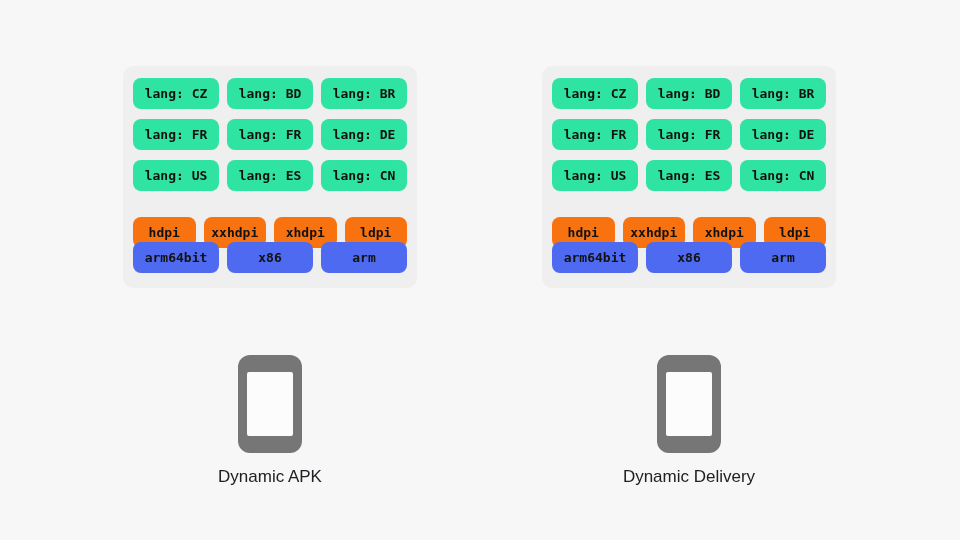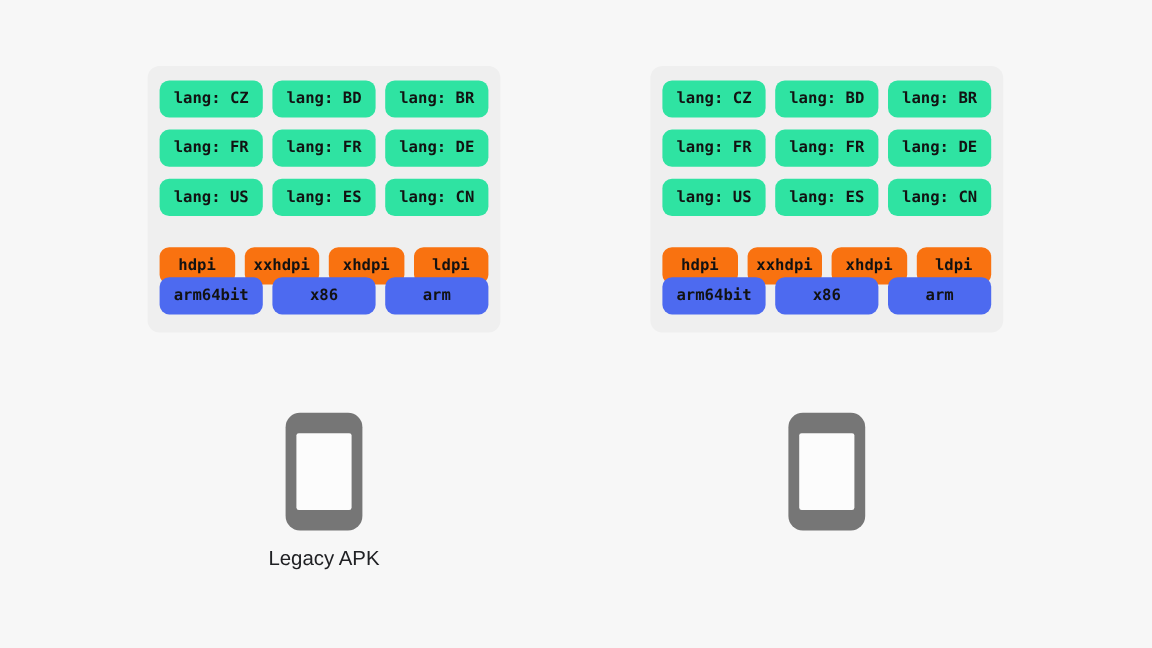--- a/index.html
+++ b/index.html
@@ -11,21 +11,21 @@
     position: relative;
     width: 960px;
     height: 540px;
     margin: 0 auto;
     background: var(--page-bg, #f7f7f7);
     overflow: hidden;
     font-family: "Liberation Sans", sans-serif;
   }
   .column {
     position: absolute;
-    top: 55px;
+    top: 66px;
     width: 294px;
   }
   .column-left  { left: 123px; }
   .column-right { left: 542px; }
 
   .chip-panel {
     box-sizing: border-box;
     width: 294px;
     height: 222px;
     background: var(--panel-bg, #efefef);
@@ -112,21 +112,21 @@
         </div>
         <div class="chip-row">
           <div class="chip chip-blue">arm64bit</div>
           <div class="chip chip-blue">x86</div>
           <div class="chip chip-blue">arm</div>
         </div>
       </div>
     <div class="phone">
       <div class="phone-screen"></div>
     </div>
-    <div class="column-label">Legacy APK</div>
+    <div class="column-label">Dynamic APK</div>
   </div>
 
   <div class="column column-right">
     <div class="chip-panel">
         <div class="chip-row">
           <div class="chip chip-green">lang: CZ</div>
           <div class="chip chip-green">lang: BD</div>
           <div class="chip chip-green">lang: BR</div>
         </div>
         <div class="chip-row">
@@ -147,15 +147,16 @@
         </div>
         <div class="chip-row">
           <div class="chip chip-blue">arm64bit</div>
           <div class="chip chip-blue">x86</div>
           <div class="chip chip-blue">arm</div>
         </div>
       </div>
     <div class="phone">
       <div class="phone-screen"></div>
     </div>
+    <div class="column-label">Dynamic Delivery</div>
   </div>
 
 </div>
 
 </body></html>

